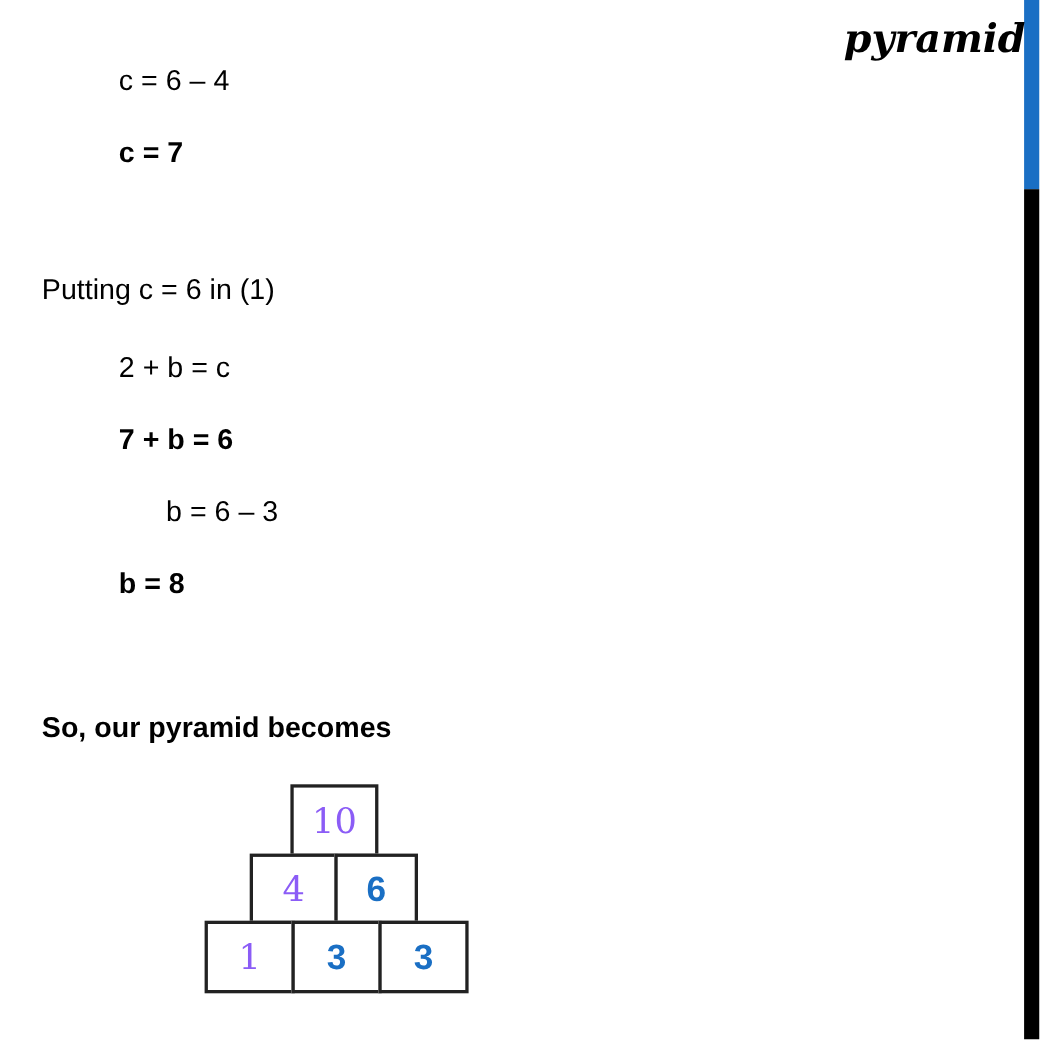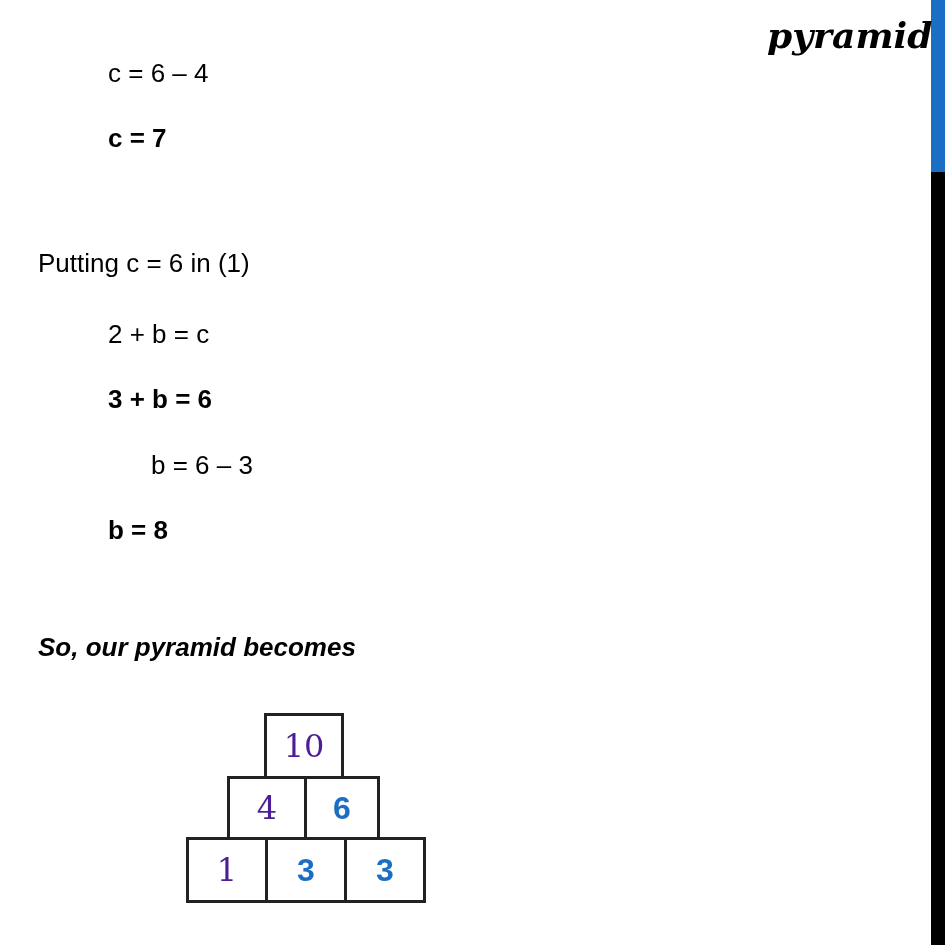--- a/index.html
+++ b/index.html
@@ -17,39 +17,39 @@
   .line { position: absolute; font-size: 26px; line-height: 30px; white-space: nowrap; }
   .indent { left: 108px; }
   .outdent { left: 38px; }
   .bold { font-weight: bold; }
   .pyramid { position: absolute; left: 0; top: 0; }
   .cell {
     position: absolute; border: 3px solid #222; box-sizing: border-box;
     display: flex; align-items: center; justify-content: center;
     font-size: 32px; background: #fff;
   }
-  .cell.given { font-family: "DejaVu Serif", serif; color: #4c1d95; }
+  .cell.given { font-family: "DejaVu Serif", serif; color: #8b5cf6; }
   .cell.found { font-family: "Liberation Sans", sans-serif; font-weight: bold; color: #1a6fc4; }
 </style>
 </head>
 <body>
 
 <div class="sidebar-blue"></div>
 <div class="sidebar-black"></div>
 
 <div class="logo">pyramid</div>
 
 <div class="line indent" style="top:58px;">c = 6 – 4</div>
 <div class="line indent bold" style="top:123px;">c = 7</div>
 <div class="line outdent" style="top:248px;">Putting c = 6 in (1)</div>
 <div class="line indent" style="top:319px;">2 + b = c</div>
-<div class="line indent bold" style="top:384px;">3 + b = 6</div>
+<div class="line indent bold" style="top:384px;">7 + b = 6</div>
 <div class="line indent" style="top:450px;margin-left:43px;">b = 6 – 3</div>
 <div class="line indent bold" style="top:515px;">b = 8</div>
-<div class="line outdent bold" style="top:632px;font-style:italic;">So, our pyramid becomes</div>
+<div class="line outdent bold" style="top:646px;">So, our pyramid becomes</div>
 
 <div class="pyramid">
   <div class="cell given" style="left:264px; top:713px; width:80px; height:66px;">10</div>
   <div class="cell given" style="left:227px; top:776px; width:80px; height:64px;">4</div>
   <div class="cell found" style="left:304px; top:776px; width:76px; height:64px;">6</div>
   <div class="cell given" style="left:186px; top:837px; width:82px; height:66px;">1</div>
   <div class="cell found" style="left:265px; top:837px; width:82px; height:66px;">3</div>
   <div class="cell found" style="left:344px; top:837px; width:82px; height:66px;">3</div>
 </div>
 

